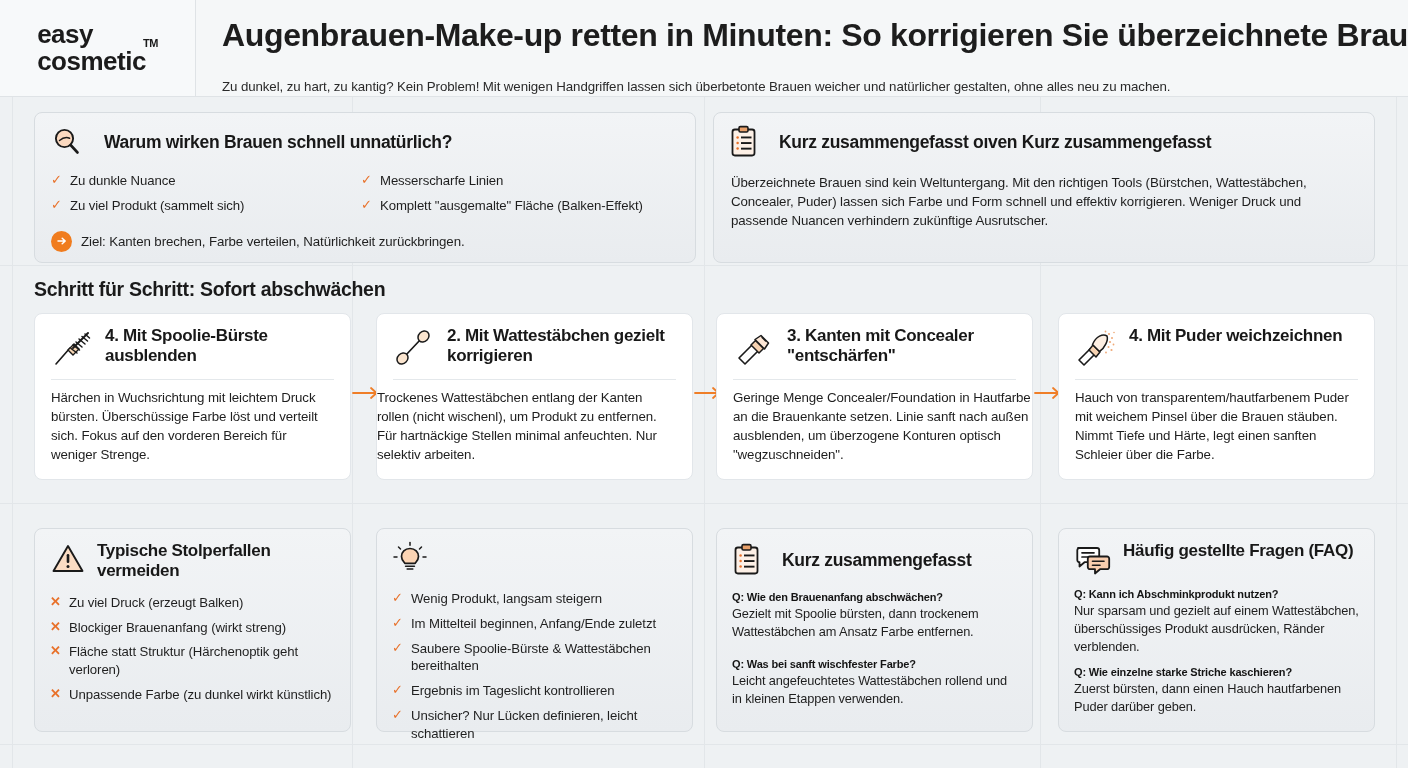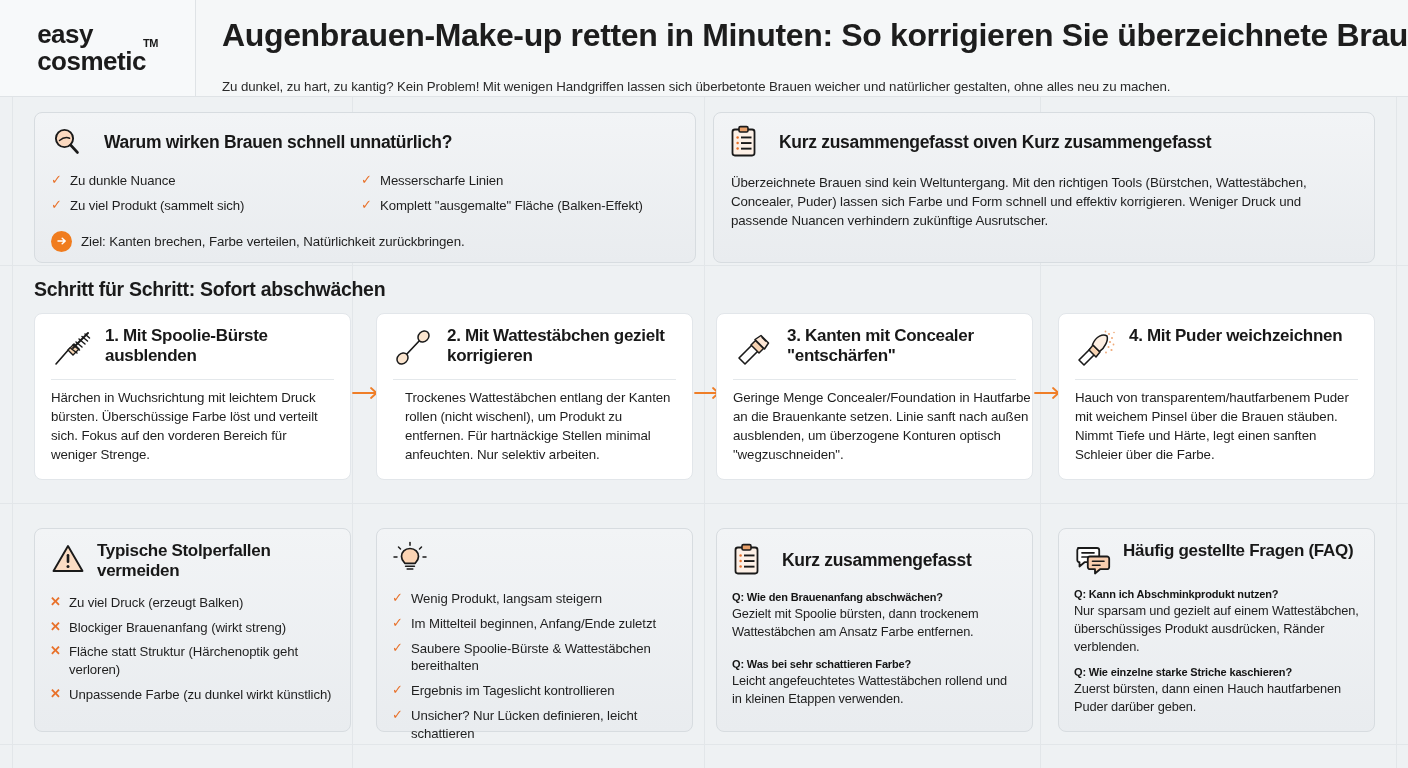--- a/index.html
+++ b/index.html
@@ -225,21 +225,21 @@
         <line x1="23" y1="22" x2="38" y2="7" stroke="#1a1a1a" stroke-width="2" stroke-linecap="round"></line>
         <g stroke="#1a1a1a" stroke-width="1.5" stroke-linecap="round">
           <line x1="23" y1="19" x2="29.5" y2="24"></line>
           <line x1="26" y1="16" x2="32" y2="21"></line>
           <line x1="29" y1="13" x2="35" y2="18"></line>
           <line x1="32" y1="10.5" x2="37.5" y2="15"></line>
           <line x1="21" y1="22.5" x2="27" y2="27"></line>
           <line x1="35" y1="8" x2="39.5" y2="12"></line>
         </g>
       </svg>
-      <div class="card-title sm">1. Mit Spoolie-Bürste ausblenden</div>
+      <div class="card-title sm">4. Mit Spoolie-Bürste ausblenden</div>
     </div>
     <div class="divider"></div>
     <div class="body-text" style="padding:8px 15px 0 16px;">Härchen in Wuchsrichtung mit leichtem Druck bürsten. Überschüssige Farbe löst und verteilt sich. Fokus auf den vorderen Bereich für weniger Strenge.</div>
   </div>
 
   <div class="arrow" style="left:352px; top:385px;">
     <svg width="28" height="16" viewBox="0 0 28 16">
         <path d="M1 8h23M19 3l5.5 5-5.5 5" fill="none" stroke="#ef7e28" stroke-width="1.8" stroke-linecap="round" stroke-linejoin="round"></path>
       </svg>
   </div>
@@ -247,21 +247,21 @@
   <div class="card white" style="left:376px; top:313px; width:317px; height:167px;">
     <div class="card-head" style="padding-top:12px;justify-content:space-between;">
       <svg class="ico" width="44" height="44" viewBox="0 0 44 44">
         <line x1="13" y1="30" x2="29" y2="13" stroke="#1a1a1a" stroke-width="1.7" stroke-linecap="round"></line>
         <ellipse cx="31.5" cy="10.5" rx="6" ry="5" transform="rotate(-45 31.5 10.5)" fill="#fbe5cf" stroke="#1a1a1a" stroke-width="1.5"></ellipse>
         <ellipse cx="10.5" cy="32.5" rx="6" ry="5" transform="rotate(-45 10.5 32.5)" fill="#fbe5cf" stroke="#1a1a1a" stroke-width="1.5"></ellipse>
       </svg>
       <div class="card-title sm">2. Mit Wattestäbchen gezielt korrigieren</div>
     </div>
     <div class="divider"></div>
-    <div class="body-text" style="padding:8px 15px 0 28px;">Trockenes Wattestäbchen entlang der Kanten rollen (nicht wischenl), um Produkt zu entfernen. Für hartnäckige Stellen minimal anfeuchten. Nur selektiv arbeiten.</div>
+    <div class="body-text" style="padding:8px 15px 0 0;">Trockenes Wattestäbchen entlang der Kanten rollen (nicht wischenl), um Produkt zu entfernen. Für hartnäckige Stellen minimal anfeuchten. Nur selektiv arbeiten.</div>
   </div>
 
   <div class="arrow" style="left:694px; top:385px;">
     <svg width="28" height="16" viewBox="0 0 28 16">
         <path d="M1 8h23M19 3l5.5 5-5.5 5" fill="none" stroke="#ef7e28" stroke-width="1.8" stroke-linecap="round" stroke-linejoin="round"></path>
       </svg>
   </div>
 
   <div class="card white" style="left:716px; top:313px; width:317px; height:167px;">
     <div class="card-head" style="padding-top:12px;">
@@ -389,21 +389,21 @@
       </svg>
       <div class="card-title">Kurz zusammengefasst</div>
     </div>
     <div style="padding:14px 14px 0 15px;">
       <div>
         <div class="qa-q">Q: Wie den Brauenanfang abschwächen?</div>
         <div class="qa-a">Gezielt mit Spoolie bürsten, dann trockenem Wattestäbchen am Ansatz Farbe entfernen.</div>
       </div>
       <div style="height:17px"></div>
       <div>
-        <div class="qa-q">Q: Was bei sehr schattieren Farbe?</div>
+        <div class="qa-q">Q: Was bei sanft wischfester Farbe?</div>
         <div class="qa-a">Leicht angefeuchtetes Wattestäbchen rollend und in kleinen Etappen verwenden.</div>
       </div>
     </div>
   </div>
 
   <div class="card" style="left:1058px; top:528px; width:317px; height:204px;">
     <div class="card-head" style="padding-top:12px;">
       <svg class="ico" width="38" height="36" viewBox="0 0 38 36">
         <path d="M4 7 H23 A2.2 2.2 0 0 1 25.2 9.2 V19 A2.2 2.2 0 0 1 23 21.2 H10.5 L5.5 25.5 V21.2 A2.2 2.2 0 0 1 3.3 19 V9.2 A2.2 2.2 0 0 1 5.5 7 Z" fill="#ffffff" stroke="#1a1a1a" stroke-width="1.8" stroke-linejoin="round"></path>
         <line x1="8" y1="11.8" x2="20" y2="11.8" stroke="#1a1a1a" stroke-width="1.7" stroke-linecap="round"></line>

